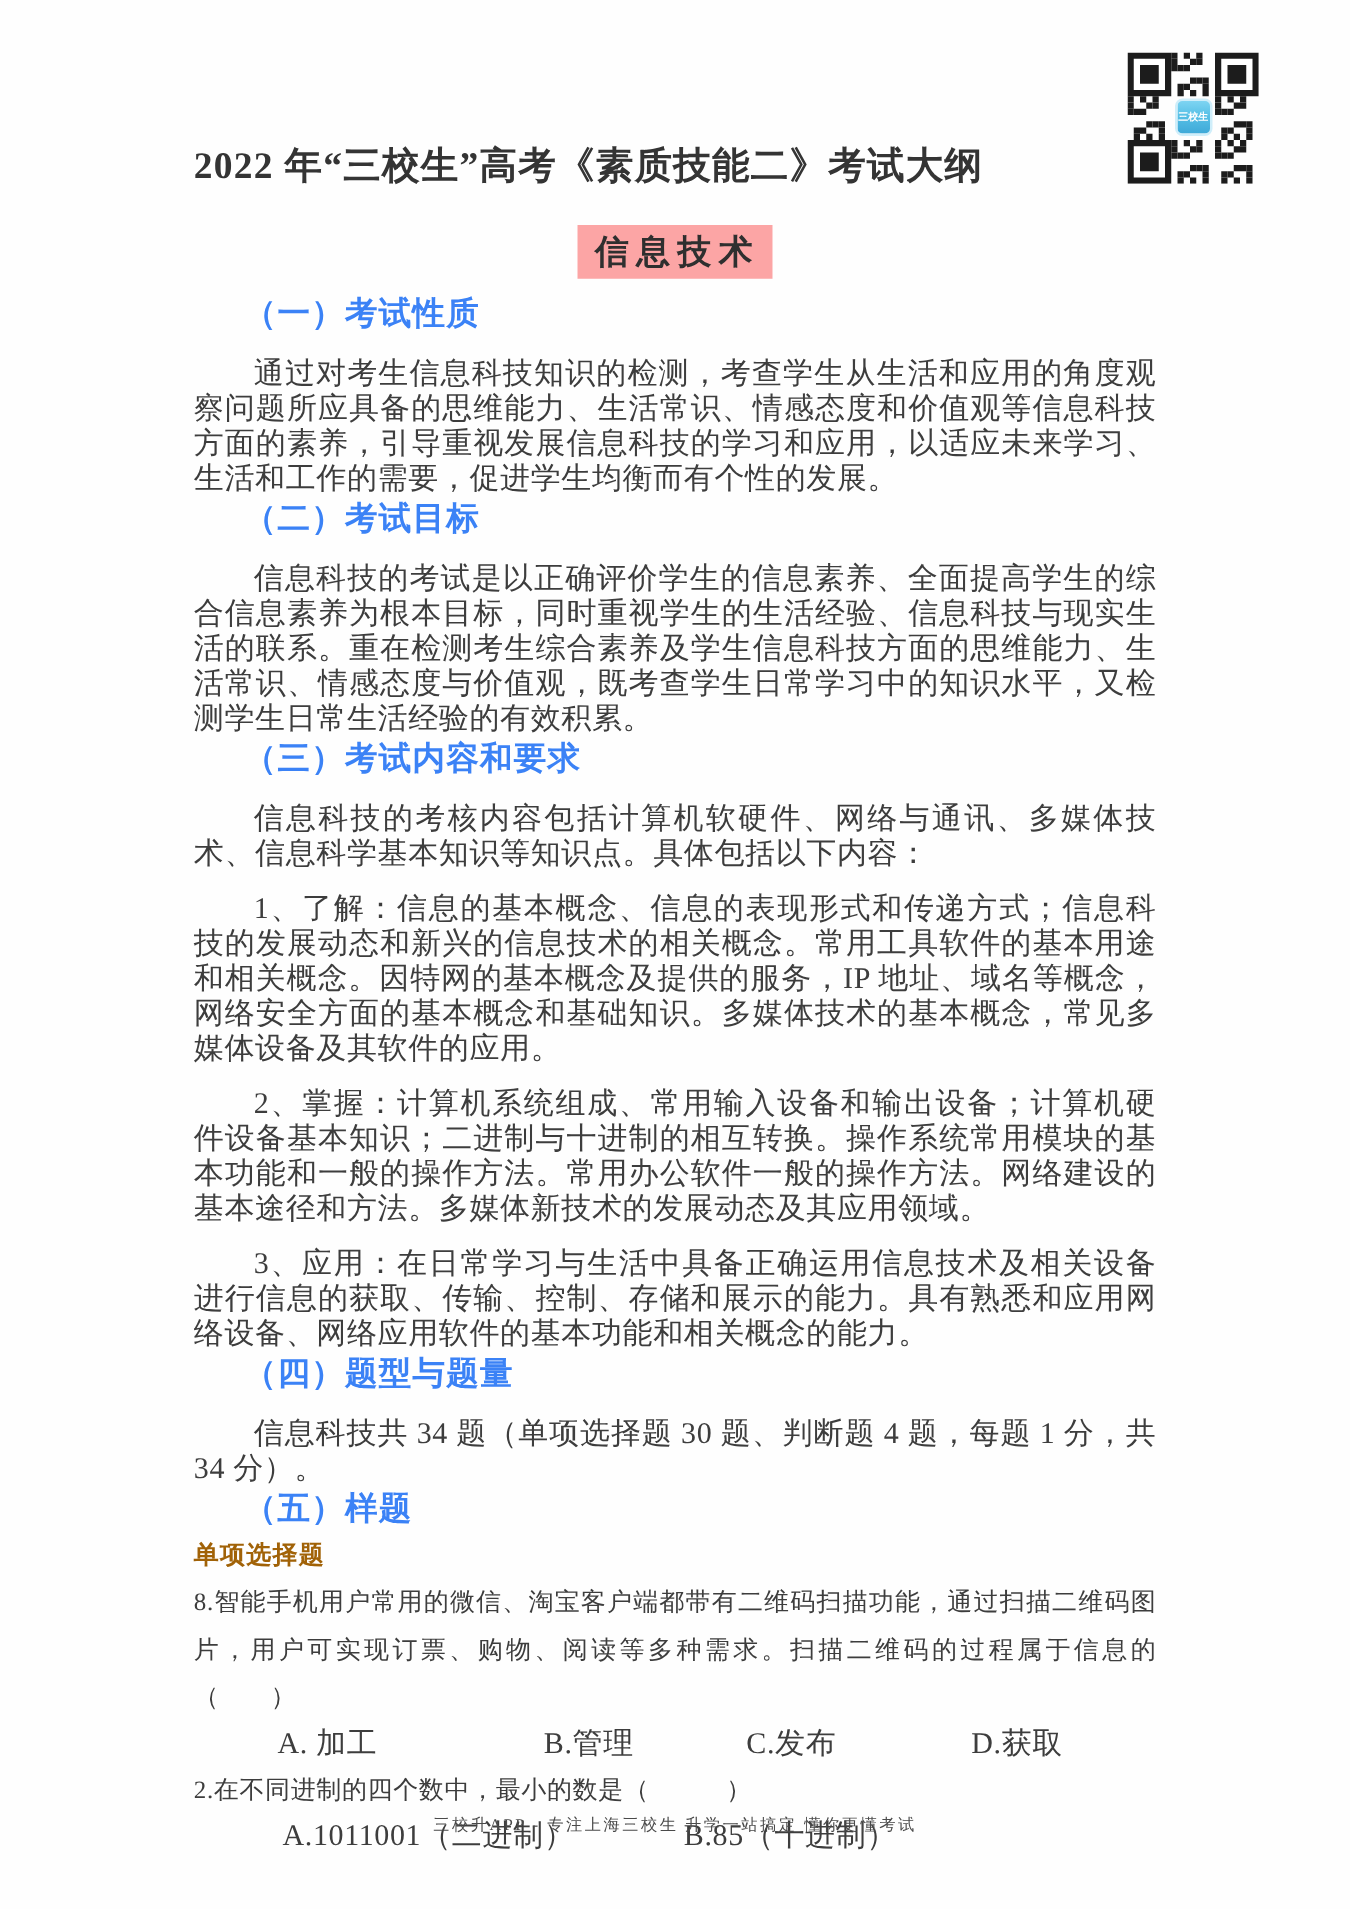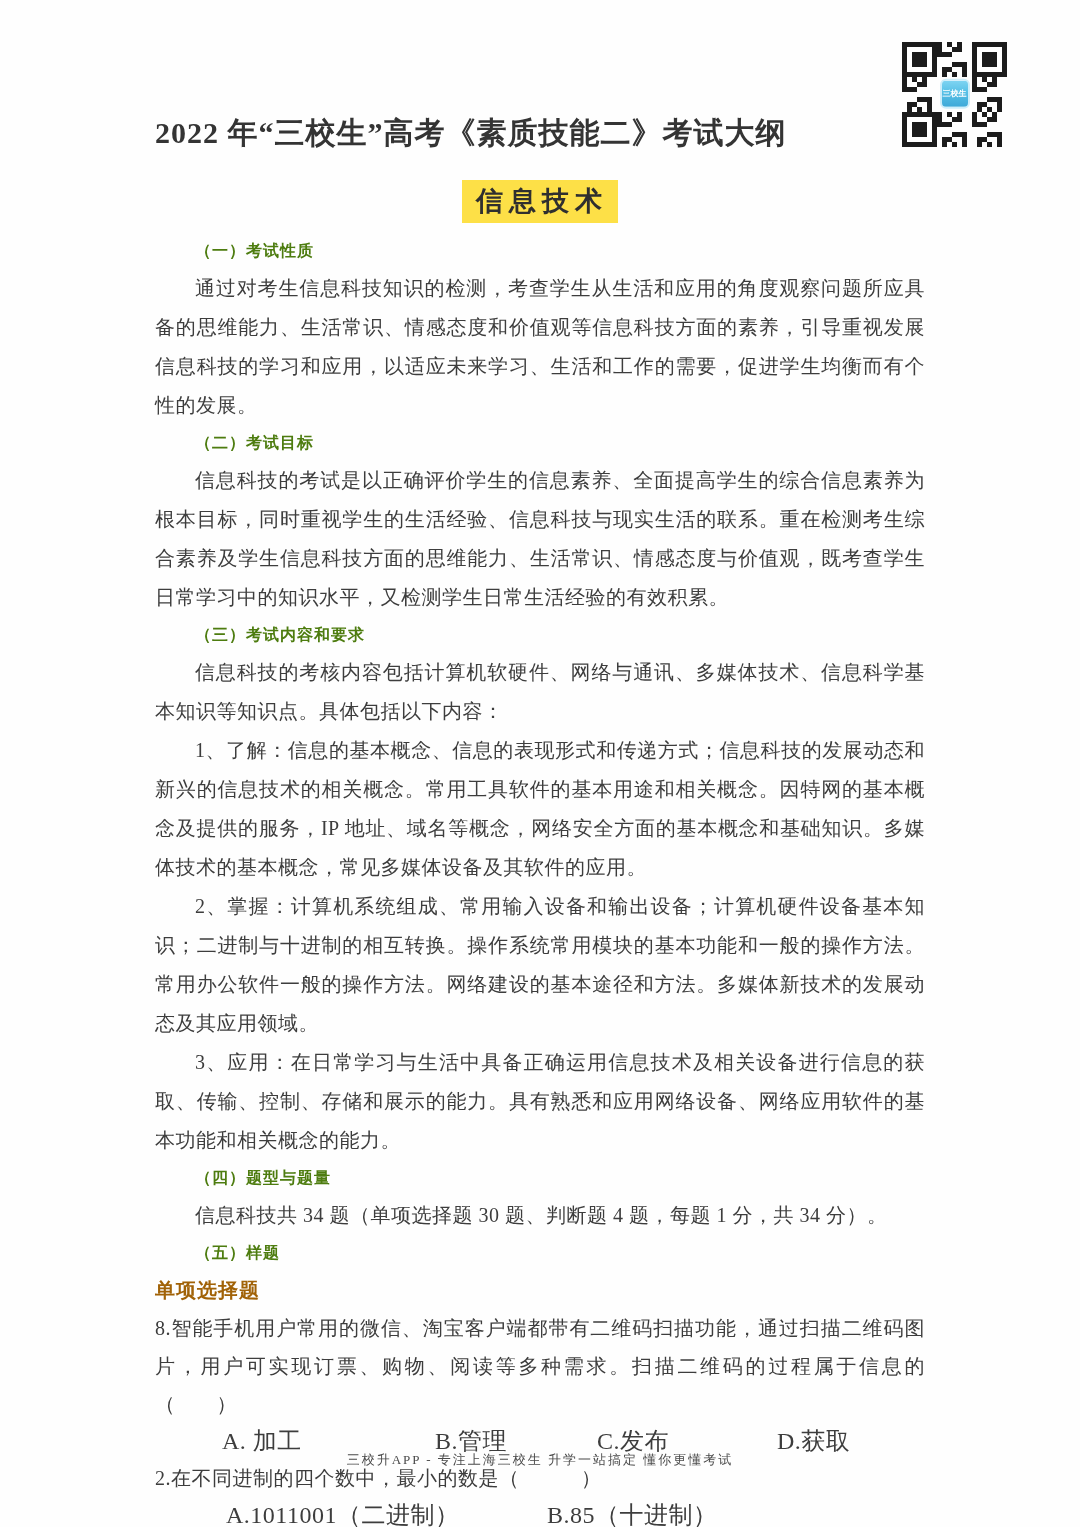--- a/index.html
+++ b/index.html
@@ -50,49 +50,50 @@
     letter-spacing: 1px;
     line-height: 42px;
   }
   .subject-row {
     margin: 26px 155px 0 155px;
     width: 770px;
     text-align: center;
   }
   .subject-badge {
     display: inline-block;
-    background: #fde047;
+    background: #fca5a5;
     color: #2f2f2f;
     font-size: 27px;
     font-weight: 700;
     letter-spacing: 6px;
     padding: 4px 10px 5px 14px;
     line-height: 34px;
   }
   
   .content {
     position: relative;
     margin: 10px 155px 0 155px;
     width: 770px;
     font-size: 20px;
   }
   .content h2 {
-    font-size: 16px;
-    font-weight: 700;
-    color: #4d7c0f;
+    font-size: 26px;
+    font-weight: 700;
+    color: #3b82f6;
     line-height: 36px;
     padding-left: 40px;
     letter-spacing: 1px;
   }
   .content p.body {
-    font-size: 20px;
-    line-height: 39px;
+    font-size: 24px;
+    line-height: 28px;
     text-indent: 2em;
     text-align: justify;
     letter-spacing: 0.5px;
+    margin-top: 16px;
   }
   .sample-label {
     font-size: 20px;
     font-weight: 700;
     color: #a16207;
     line-height: 38px;
     letter-spacing: 1px;
   }
   .question {
     font-size: 20px;

